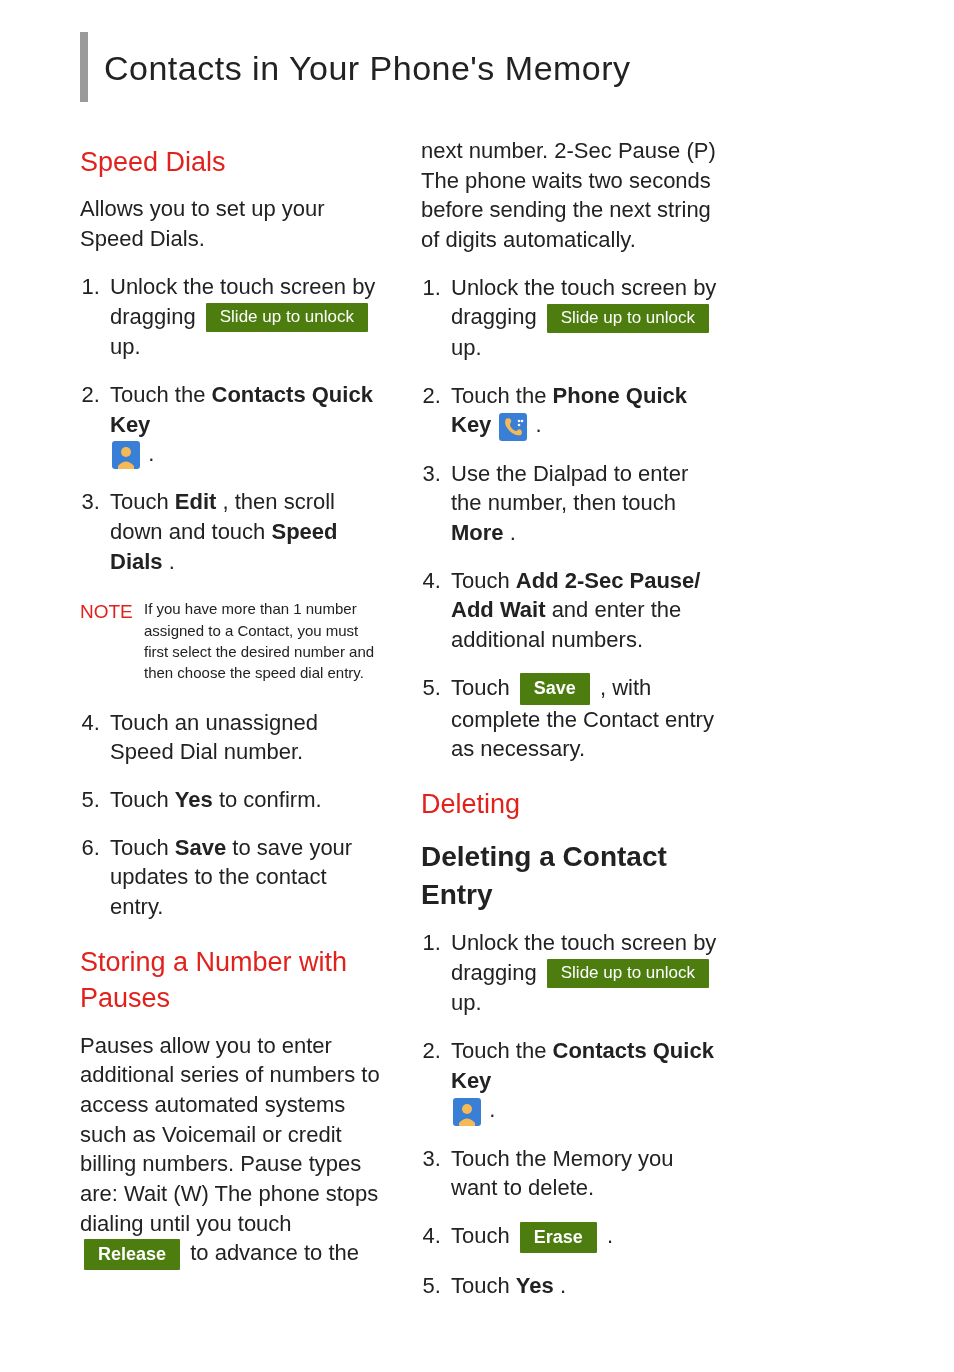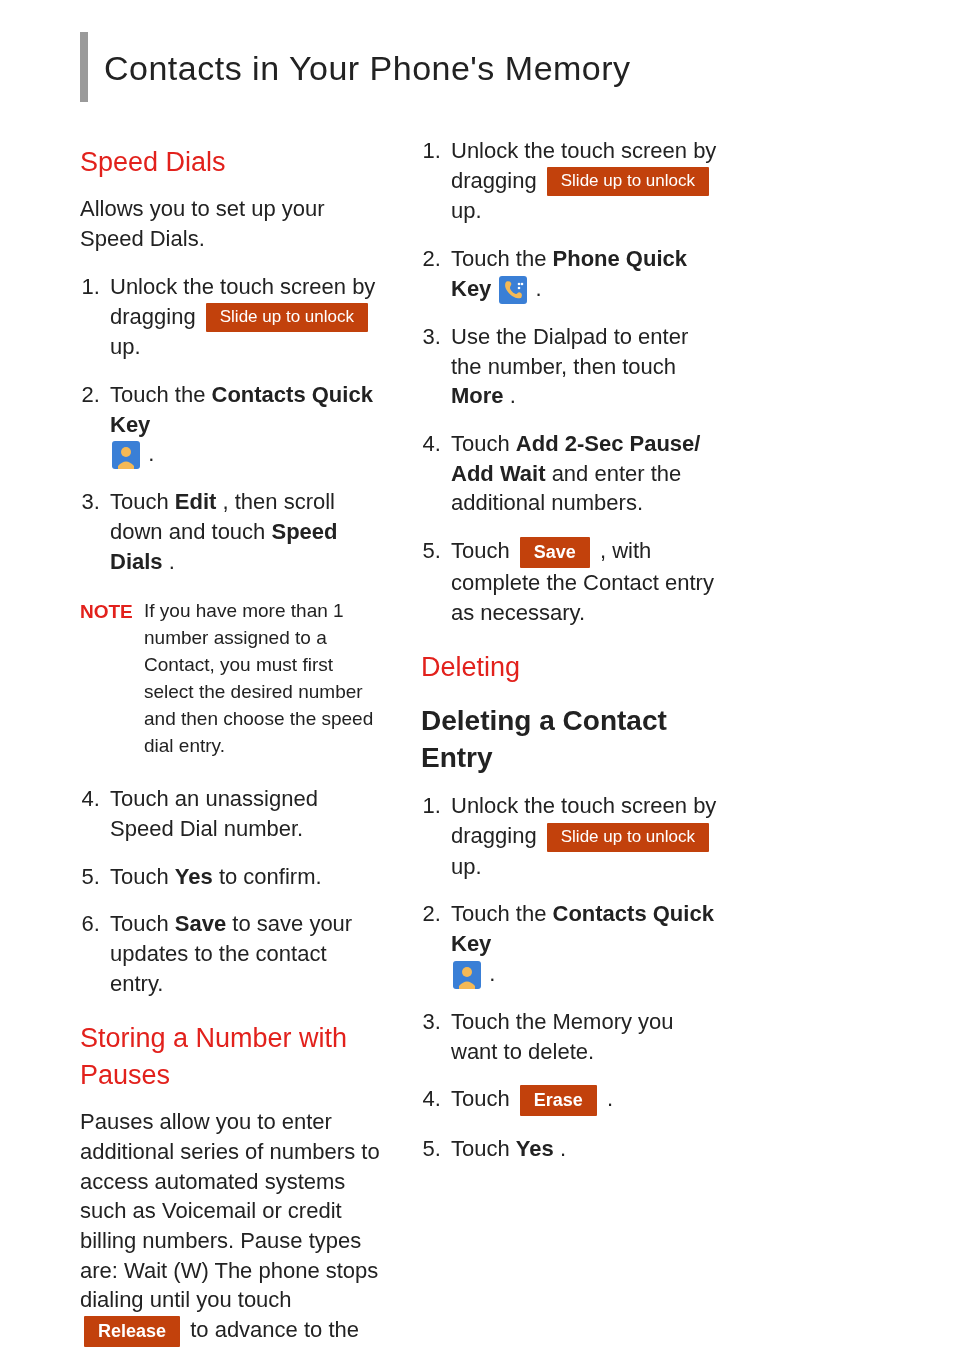--- a/index.html
+++ b/index.html
@@ -58,49 +58,49 @@
     list-style: decimal;
     padding-left: 26px;
     margin: 0 0 22px 0;
   }
   ol.steps > li {
     padding-left: 4px;
     margin-bottom: 18px;
   }
   .btn-chip {
     display: inline-block;
-    background: #c2410c;
+    background: #4d7c0f;
     color: #fff;
     font-weight: 600;
     font-size: 18px;
     padding: 3px 14px 4px 14px;
     border-radius: 1px;
     vertical-align: middle;
     margin: 0 4px;
   }
   .btn-chip.slender {
     font-size: 17px;
     font-weight: 500;
     padding: 3px 14px;
   }
   .bold { font-weight: 700; margin-top: 34px; }
   .note-row {
     display: flex;
     margin: 12px 0 24px 0;
   }
   .note-label {
     color: #e2211c;
-    font-weight: 700;
+    font-weight: 400;
     font-size: 19px;
     width: 64px;
     flex: 0 0 auto;
     padding-top: 1px;
   }
   .note-body {
-    font-size: 19px;
+    font-size: 15px;
     line-height: 1.42;
   }
   .icon-tile {
     display: inline-block;
     width: 28px;
     height: 28px;
     border-radius: 3px;
     vertical-align: middle;
     margin: 0 2px 0 2px;
     position: relative;
@@ -207,20 +207,21 @@
       <p>
         <span>Pauses allow you to enter additional series of numbers to access automated systems such as Voicemail or credit billing numbers. Pause types are: Wait (W) The phone stops dialing until you touch </span>
         <span class="btn-chip">Release</span>
         <span> to advance to the </span>
       </p>
 
     </div>
 
     <div class="col">
 
+      <p>next number. 2-Sec Pause (P) The phone waits two seconds before sending the next string of digits automatically.</p>
 
       <ol class="steps">
         <li>
           <span>Unlock the touch screen by dragging </span>
           <span class="btn-chip slender">Slide up to unlock</span>
           <span> up.</span>
         </li>
         <li>
           <span>Touch the </span>
           <span class="bold">Phone Quick Key</span>

